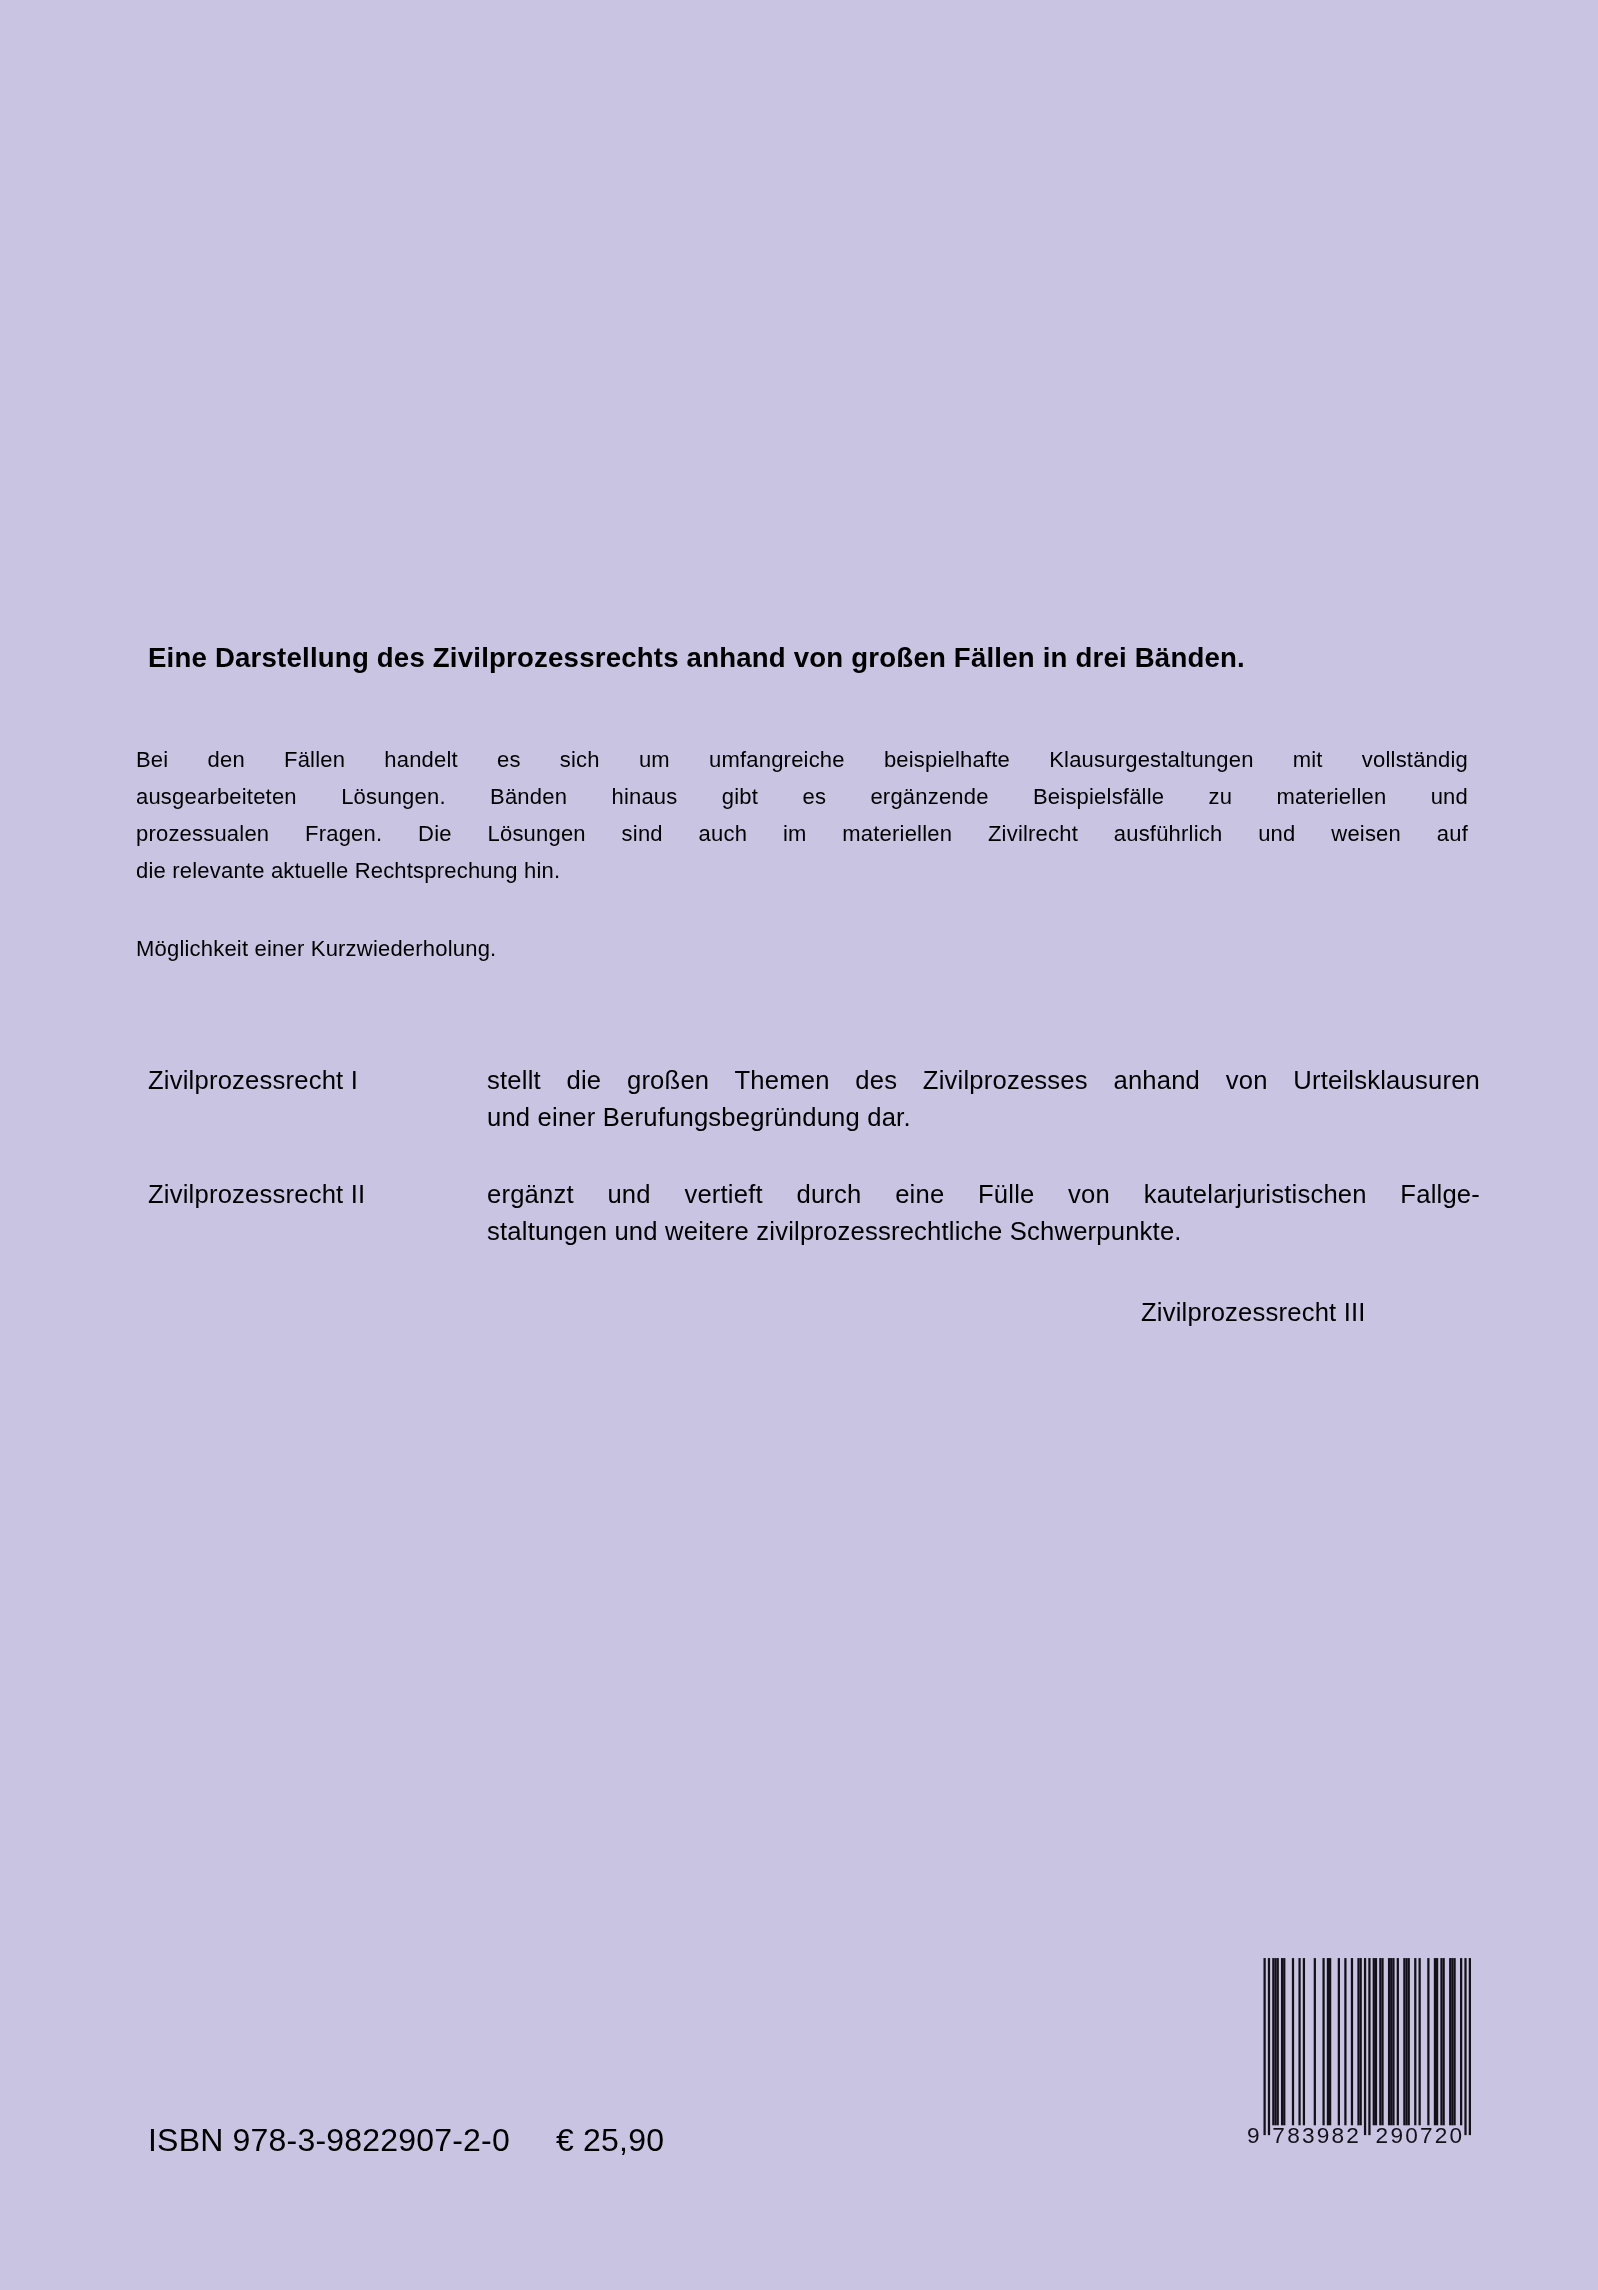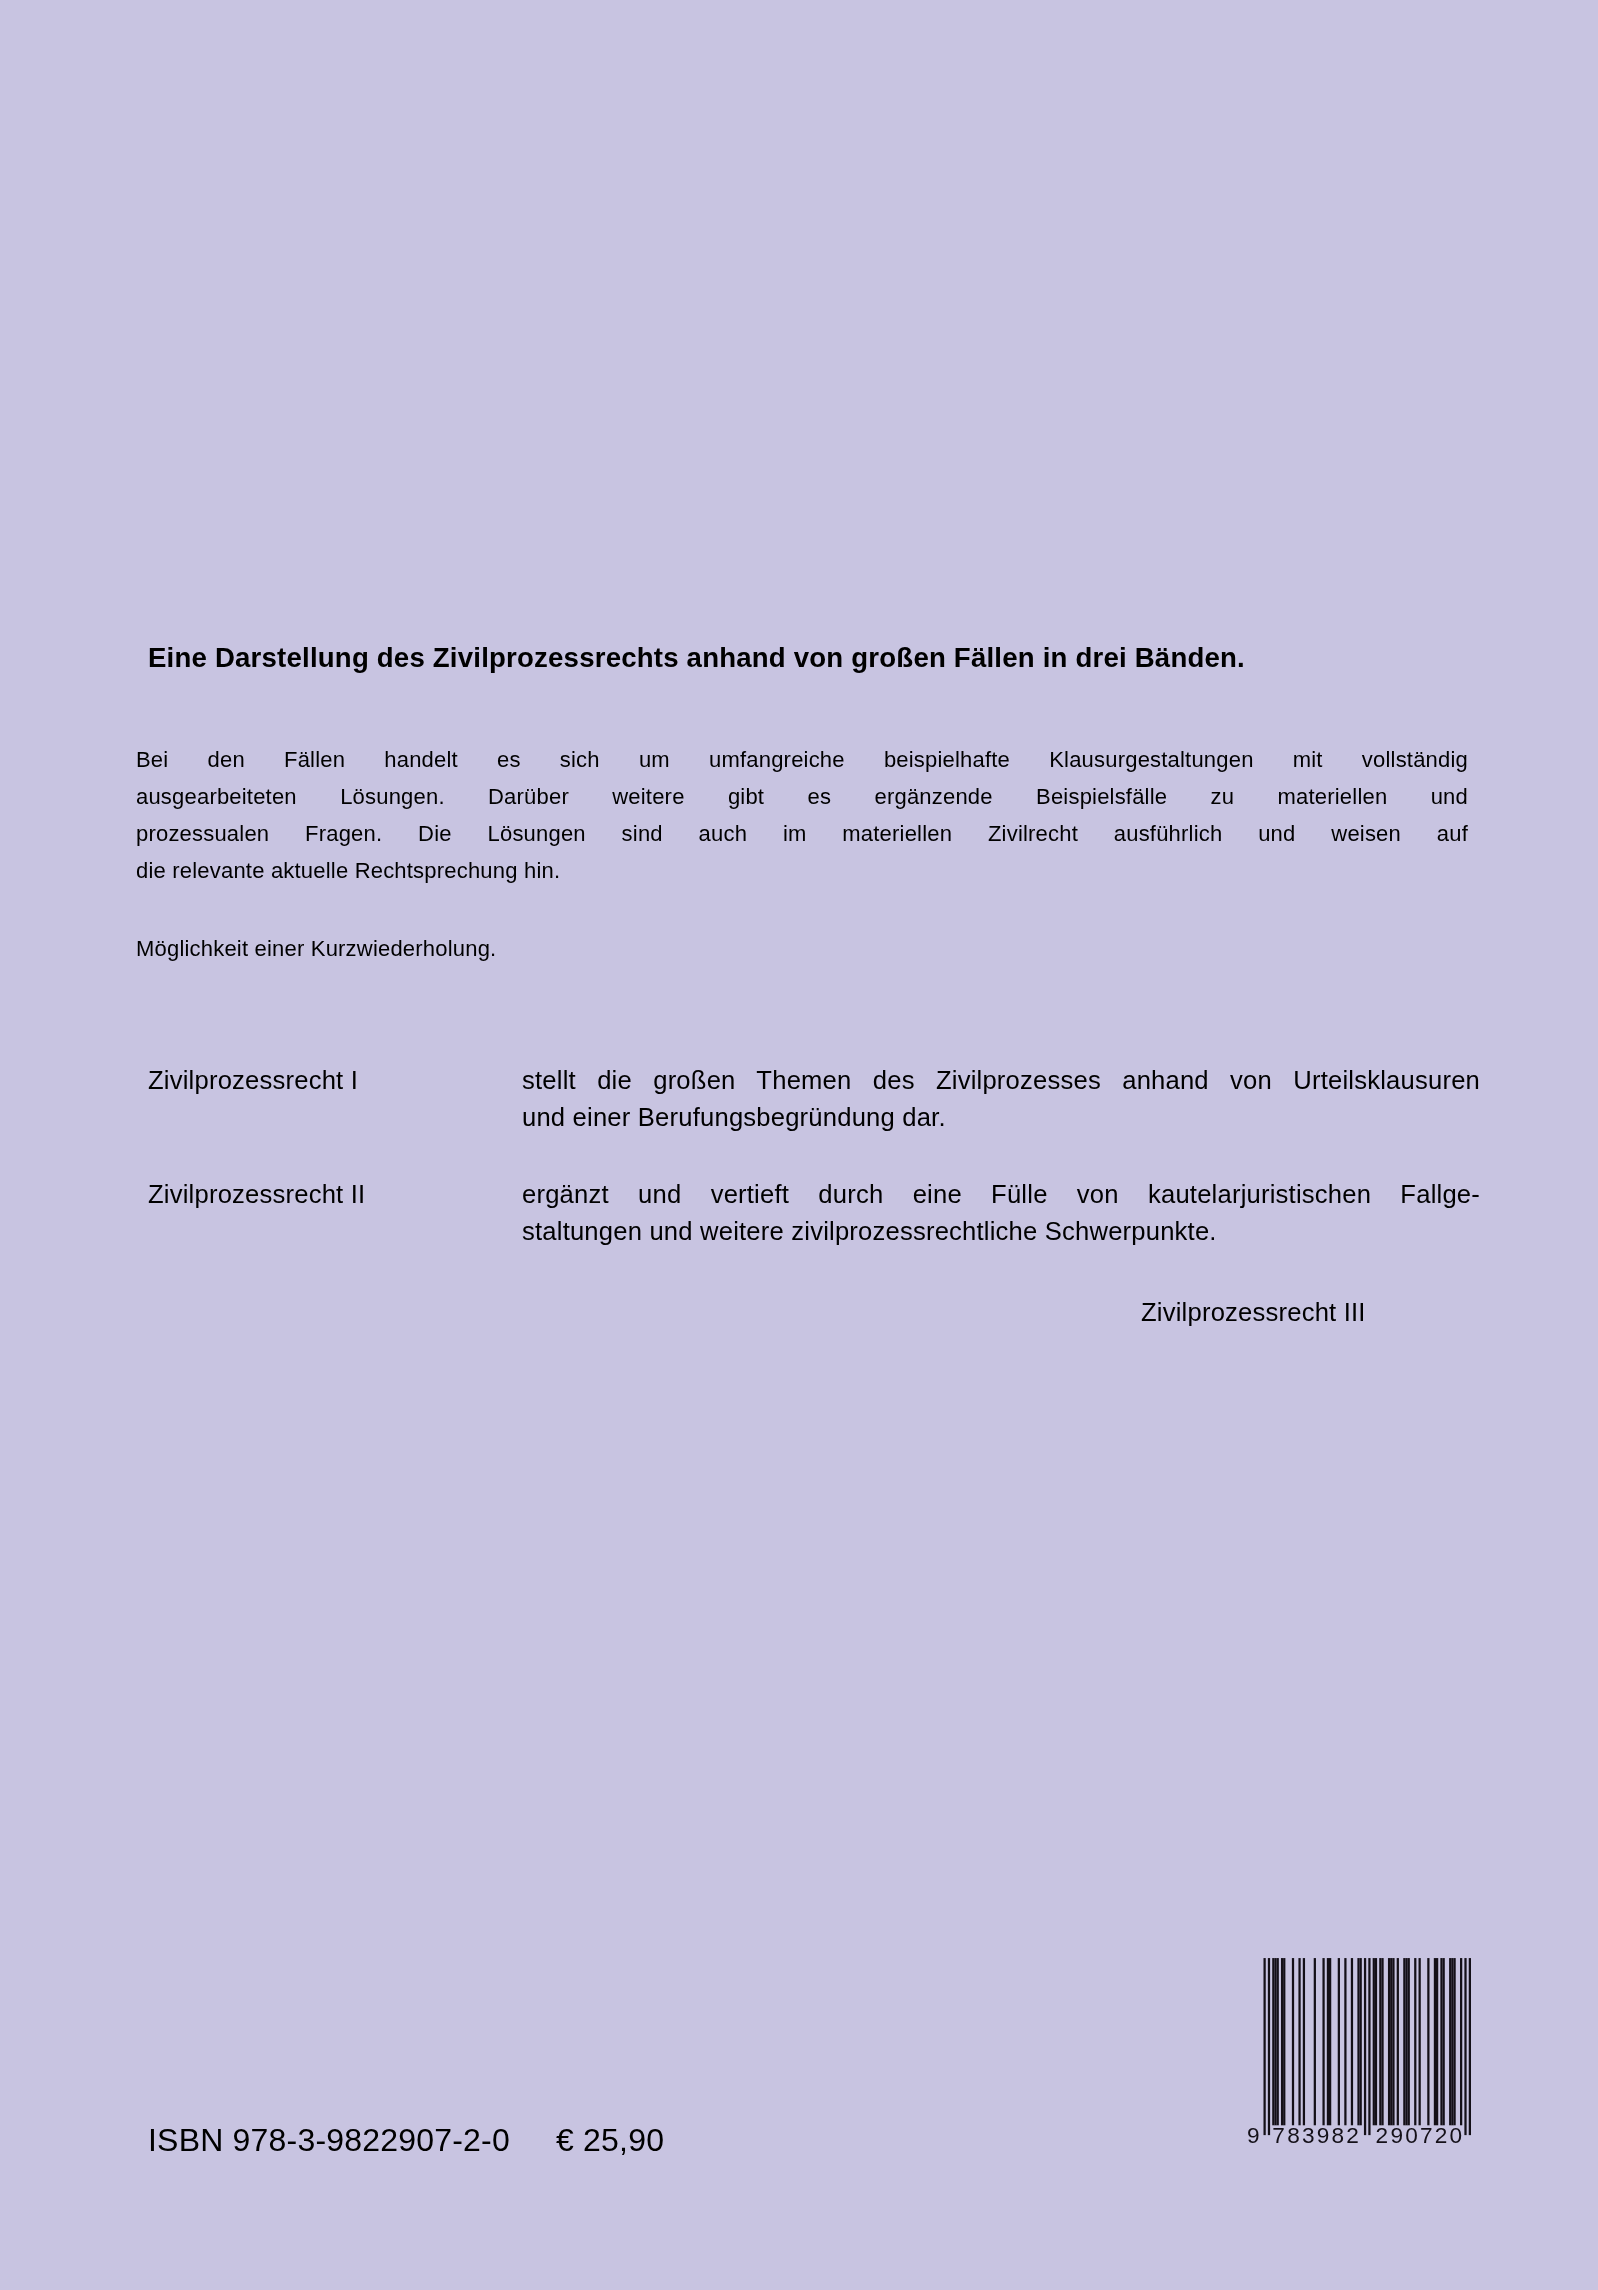--- a/index.html
+++ b/index.html
@@ -59,21 +59,21 @@
     letter-spacing: 0.2px;
     justify-content: flex-end;
   }
   .vol-1 { top: 1062px; }
   .vol-2 { top: 1176px; }
   .vol-3 { top: 1294px; }
   .vol-label {
     flex: 0 0 339px;
     width: 339px;
   }
-  .vol-desc { flex: 1 1 auto; margin-left: 35px; }
+  .vol-desc { flex: 1 1 auto; }
 
   .footer-line {
     left: 148px;
     top: 2124px;
     font-size: 32px;
     line-height: 33px;
     letter-spacing: 0.2px;
     white-space: nowrap;
   }
   .price { margin-left: 46px; }
@@ -94,21 +94,21 @@
 </style>
 </head>
 <body style="background: rgb(200, 196, 225);">
 
 <div class="page" style="background: rgb(200, 196, 225); color: #000000;">
 
   <div class="abs cover-title">Eine Darstellung des Zivilprozessrechts anhand von großen Fällen in drei Bänden.</div>
 
   <div class="abs para para-1">
       <div class="jline">Bei den Fällen handelt es sich um umfangreiche beispielhafte Klausurgestaltungen mit vollständig</div>
-      <div class="jline">ausgearbeiteten Lösungen. Darüber weitere gibt es ergänzende Beispielsfälle zu materiellen und</div>
+      <div class="jline">ausgearbeiteten Lösungen. Bänden hinaus gibt es ergänzende Beispielsfälle zu materiellen und</div>
       <div class="jline">prozessualen Fragen. Die Lösungen sind auch im materiellen Zivilrecht ausführlich und weisen auf</div>
       <div class="line-last">die relevante aktuelle Rechtsprechung hin.</div>
     </div>
 
   <div class="abs para para-2">
       <div class="line-last">Möglichkeit einer Kurzwiederholung.</div>
     </div>
 
   <div class="abs vol-row vol-1">
     <div class="vol-label">Zivilprozessrecht I</div>

